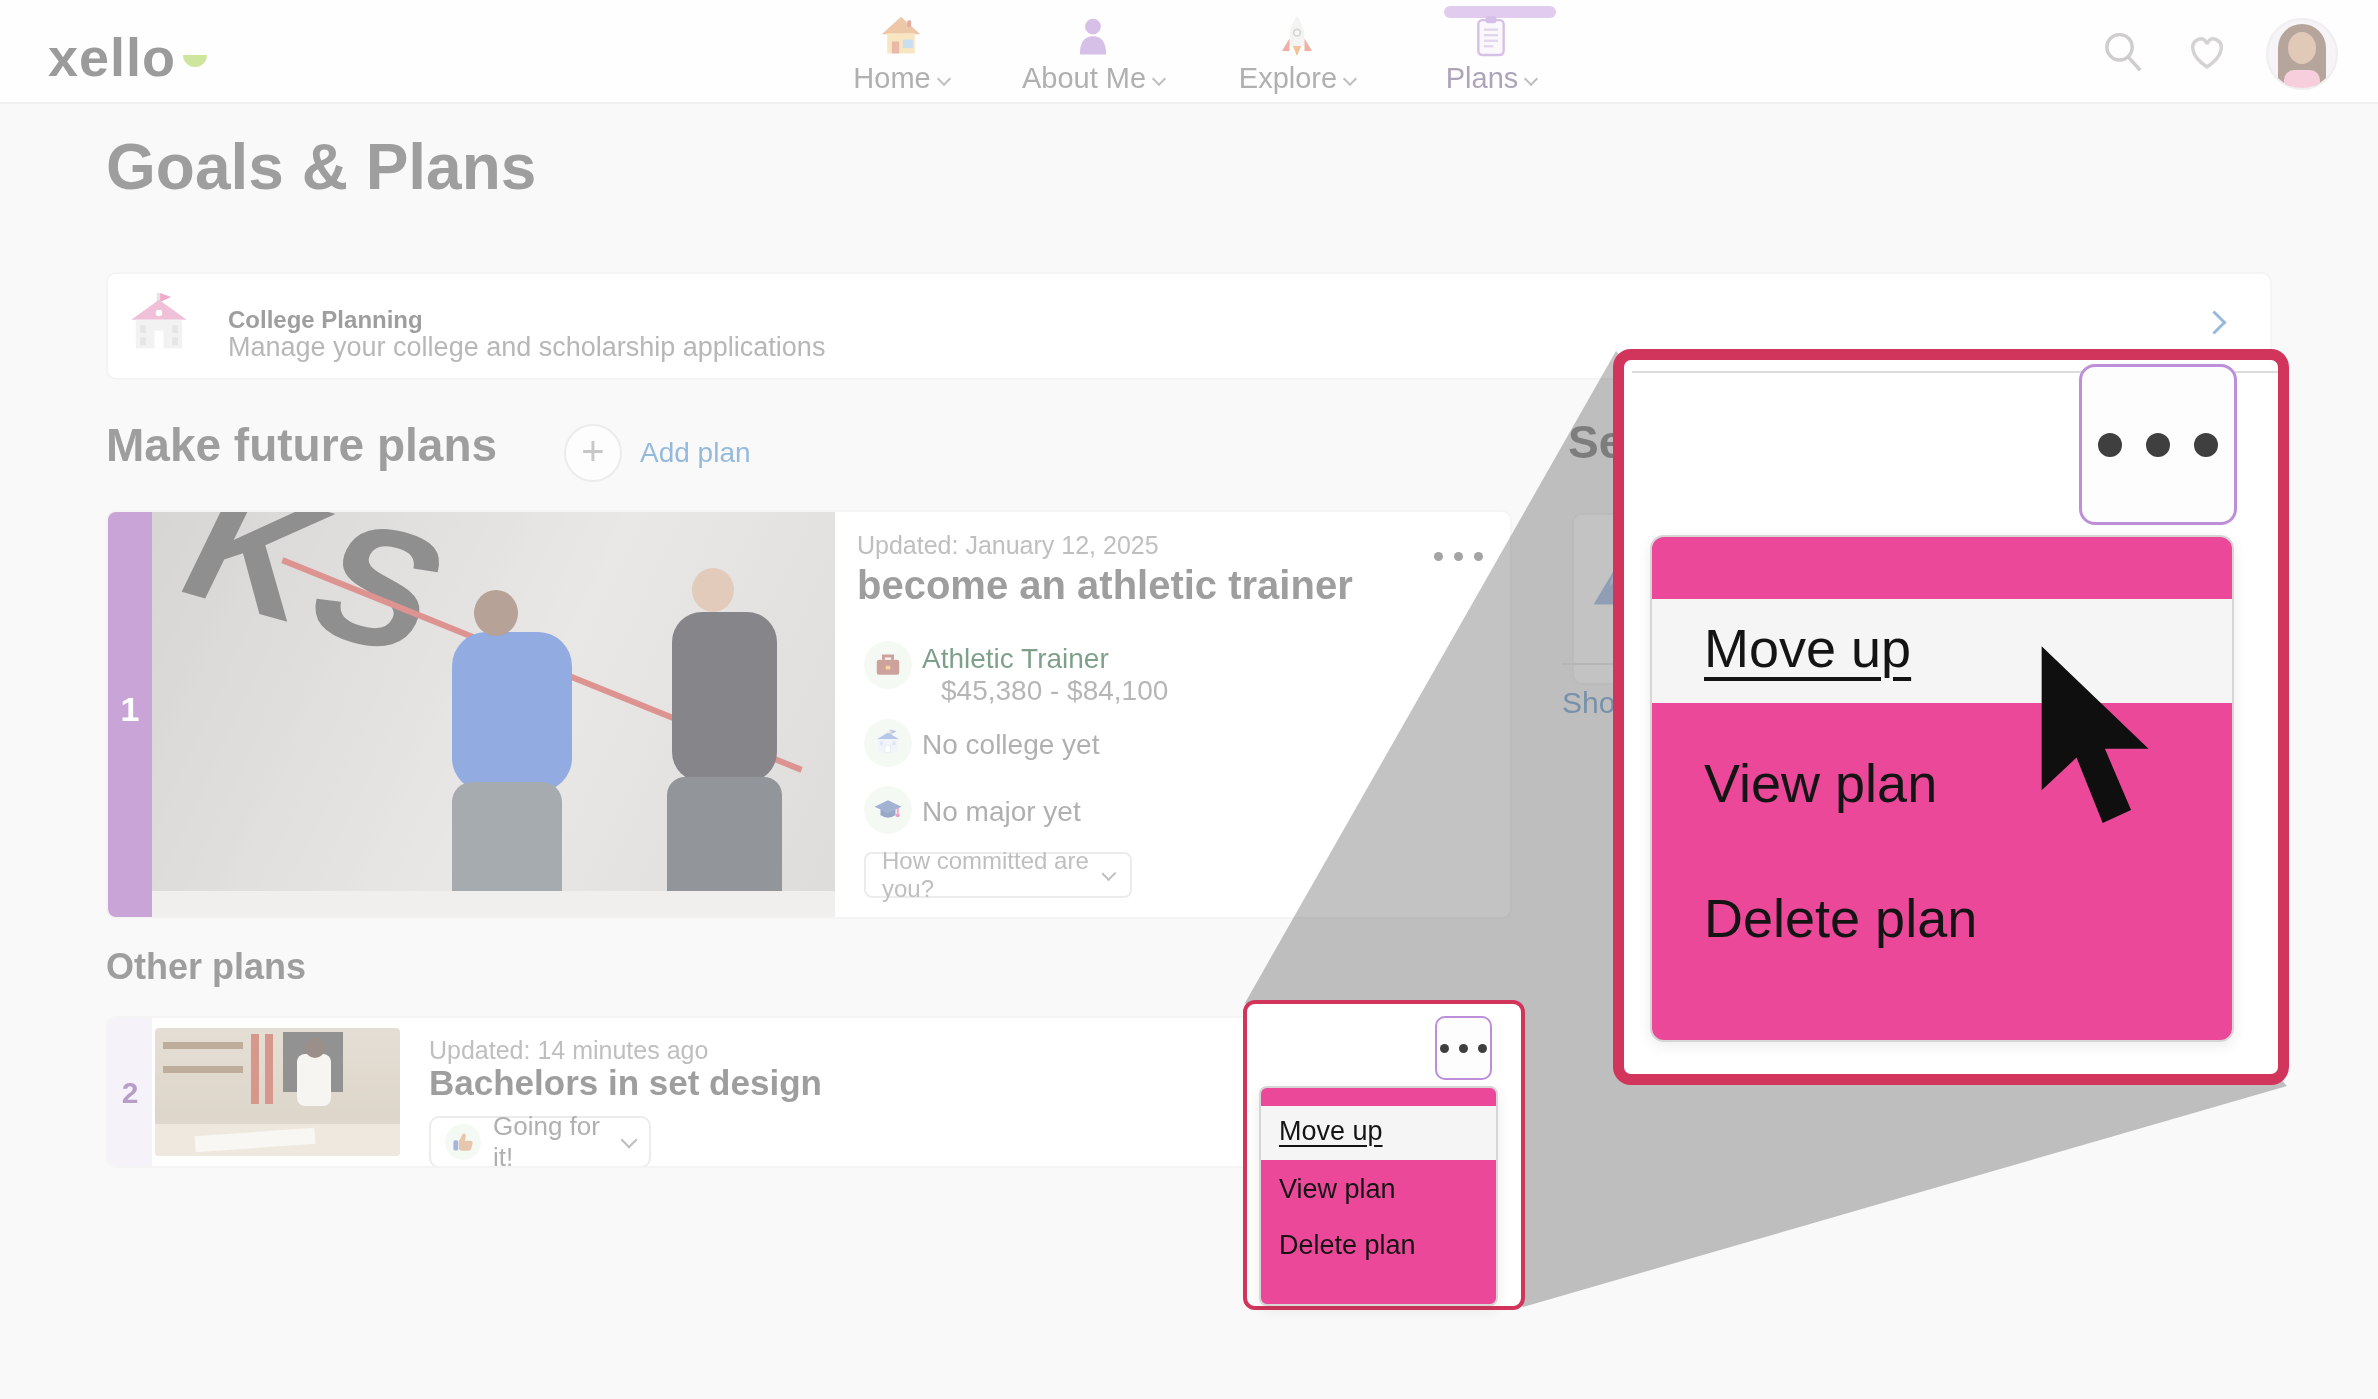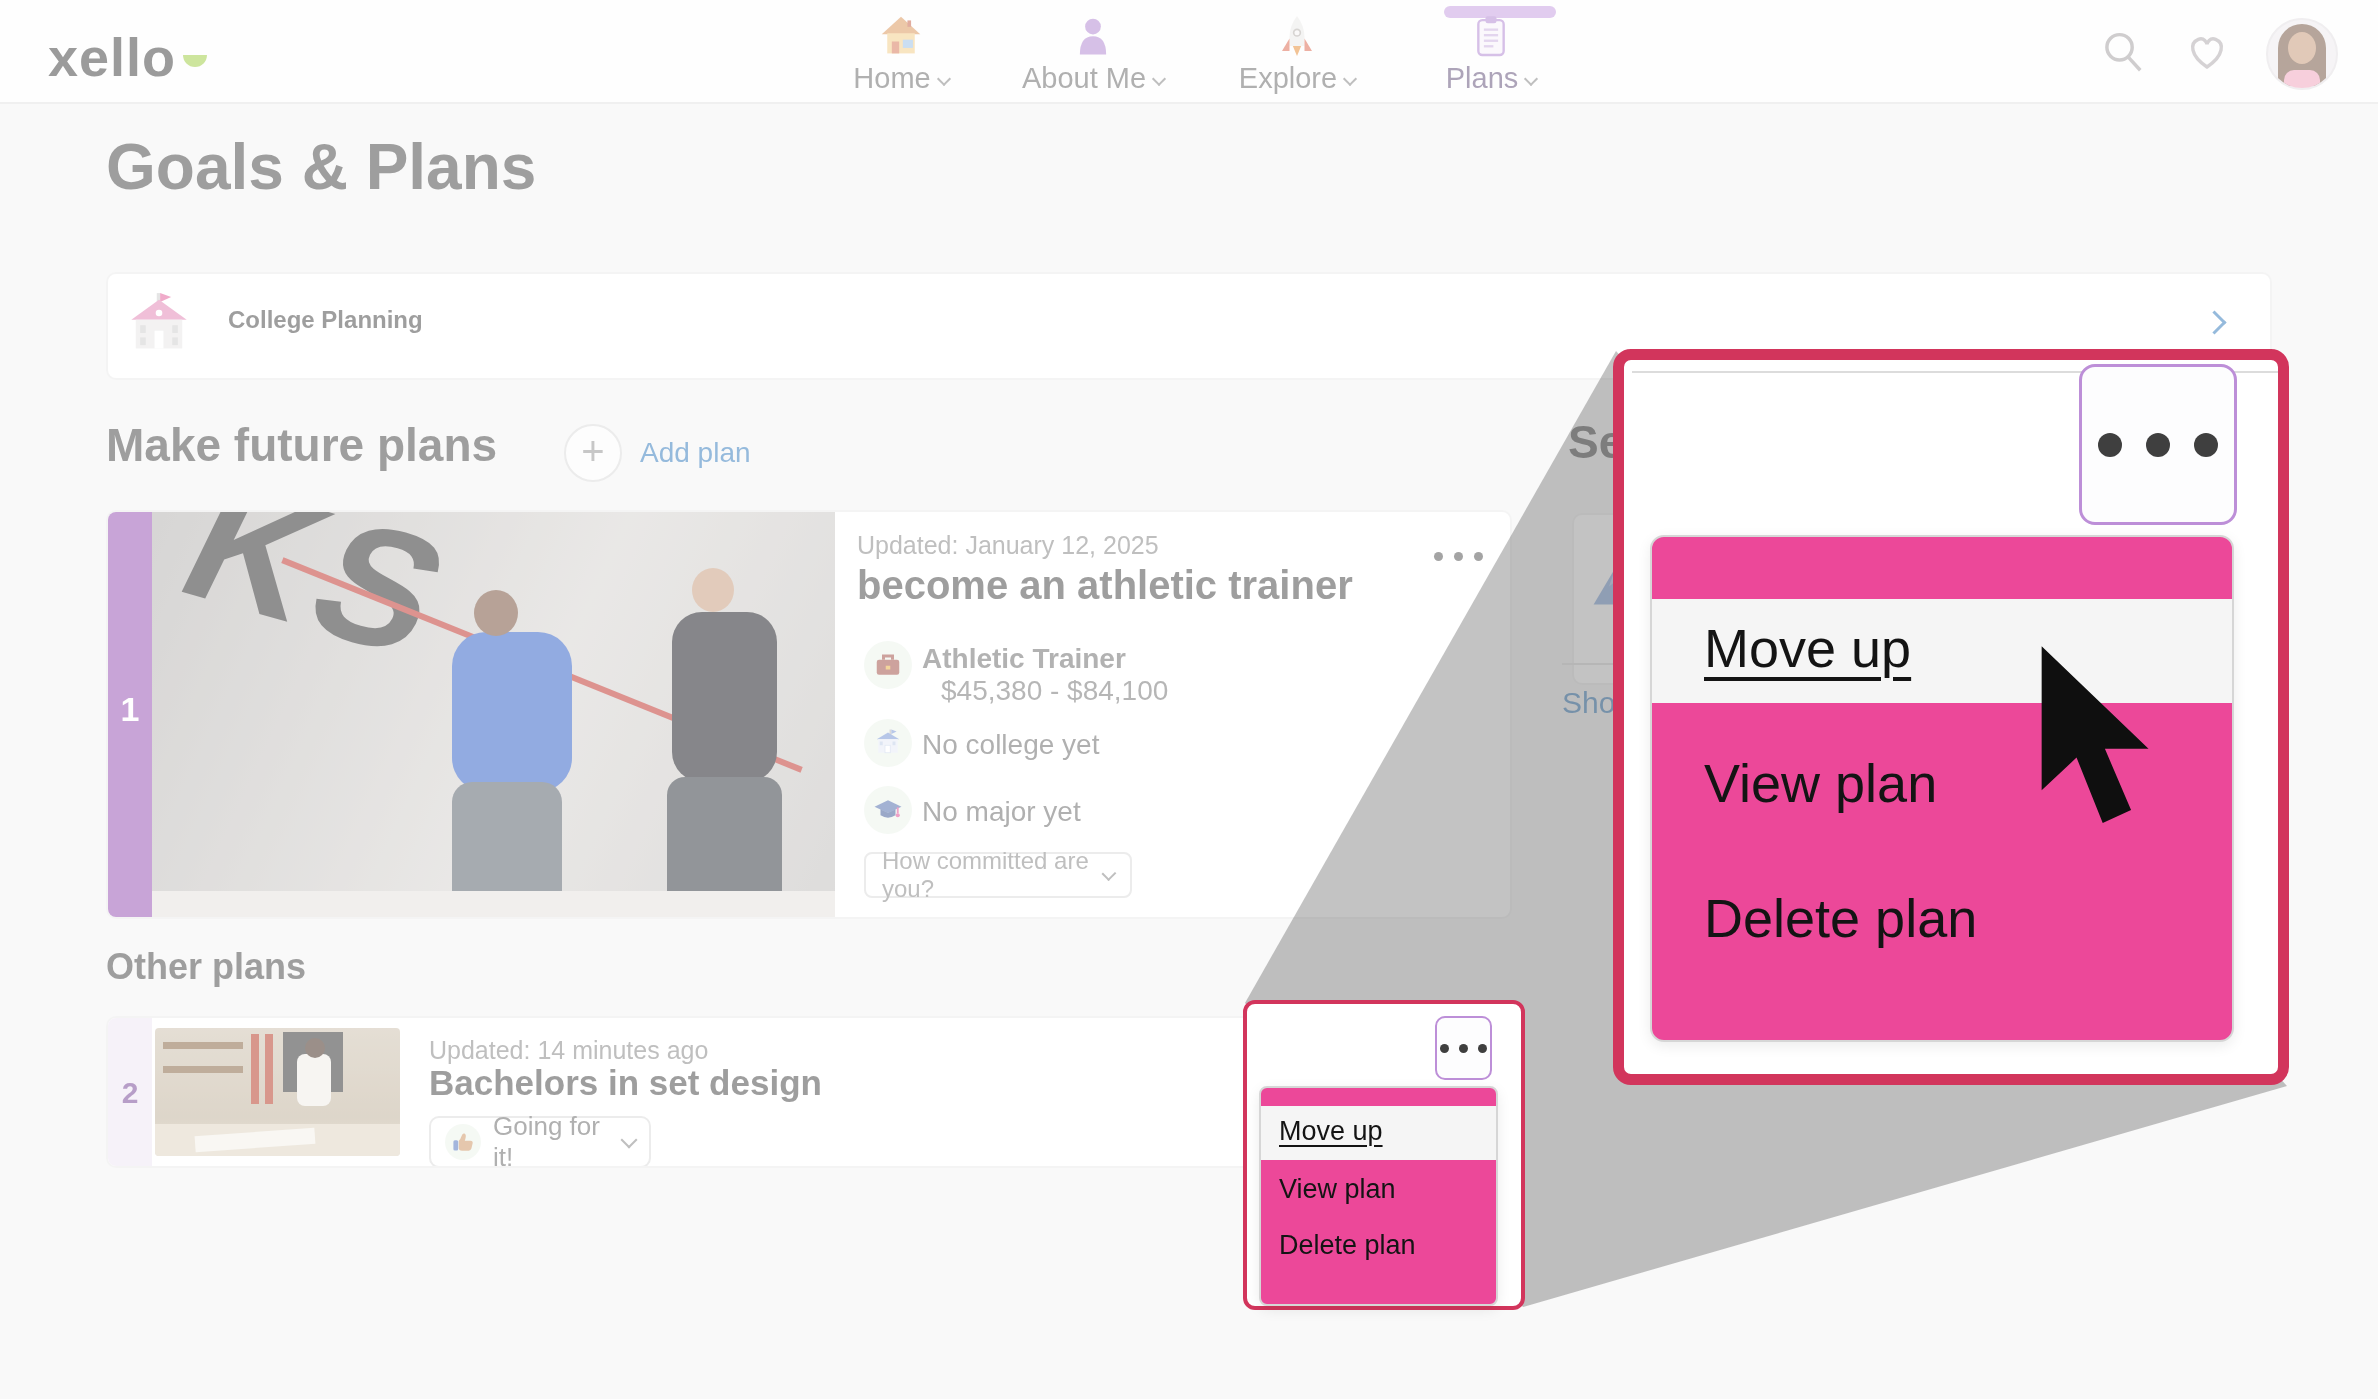--- a/index.html
+++ b/index.html
@@ -128,20 +128,21 @@
           <rect x="7" y="28" width="42" height="26" fill="#eae8e8"></rect>
           <rect x="24" y="38" width="8" height="16" fill="#ffffff"></rect>
           <rect x="11" y="33" width="5" height="7" fill="#cfcfcf"></rect>
           <rect x="40" y="33" width="5" height="7" fill="#cfcfcf"></rect>
           <rect x="11" y="44" width="5" height="7" fill="#cfcfcf"></rect>
           <rect x="40" y="44" width="5" height="7" fill="#cfcfcf"></rect>
           <circle cx="28" cy="22" r="3" fill="#fff"></circle>
         </svg>
     </div>
     <div class="abs fz" style="left:120px;top:32px;font-size:24px;">College Planning</div>
+    <div class="abs" style="left:120px;top:58px;font-size:27px;color:#7d7d7d;">Manage your college and scholarship applications</div>
     <span class="chev abs" style="left:2098px;top:40px;width:14px;height:14px;transform:rotate(-45deg);color:#3f82c0;"></span>
   </div>
 
   <div class="abs fz" style="left:106px;top:418px;font-size:46px;">Make future plans</div>
   <div class="abs" style="left:564px;top:424px;display:flex;align-items:center;gap:18px;cursor:pointer;">
     <span class="plus"></span>
     <span style="font-size:28px;color:#3f82c0;">Add plan</span>
   </div>
 
   <div class="card abs" style="left:106px;top:510px;width:1406px;height:409px;overflow:hidden;">
@@ -169,21 +170,21 @@
     </div>
     <div class="abs fz" style="left:749px;top:51px;font-size:40px;">become an athletic trainer</div>
 
     <div class="circle-ic abs" style="left:756px;top:129px;width:48px;height:48px;">
       <svg width="30" height="30" viewBox="0 0 40 40">
           <rect x="5" y="13" width="30" height="20" rx="3" fill="#a5564e"></rect>
           <path d="M14 13 v-5 h12 v5" stroke="#a5564e" stroke-width="4" fill="none"></path>
           <rect x="17" y="21" width="6" height="5" fill="#e9b24a"></rect>
         </svg>
     </div>
-    <div class="abs" style="left:814px;top:131px;font-size:28px;color:#737373;font-weight:bold;">Athletic Trainer</div>
+    <div class="abs" style="left:814px;top:131px;font-size:28px;color:#14532d;">Athletic Trainer</div>
     <div class="abs" style="left:814px;top:163px;font-size:28px;color:#7a7a7a;margin-left:19px;">$45,380 - $84,100</div>
 
     <div class="circle-ic abs" style="left:756px;top:207px;width:48px;height:48px;">
       <svg width="30" height="30" viewBox="0 0 40 40">
           <rect x="22" y="2" width="2.5" height="9" fill="#bbb"></rect>
           <path d="M24.5,2 l7,2.5 -7,3.5z" fill="#7d99d6"></path>
           <polygon points="20,6 35,15 5,15" fill="#7d99d6"></polygon>
           <rect x="7" y="15" width="26" height="18" fill="#e8ecf6"></rect>
           <rect x="16" y="23" width="7" height="10" fill="#fff" stroke="#c9d4ea"></rect>
           <rect x="9" y="18" width="4" height="5" fill="#c2cfe8"></rect>

